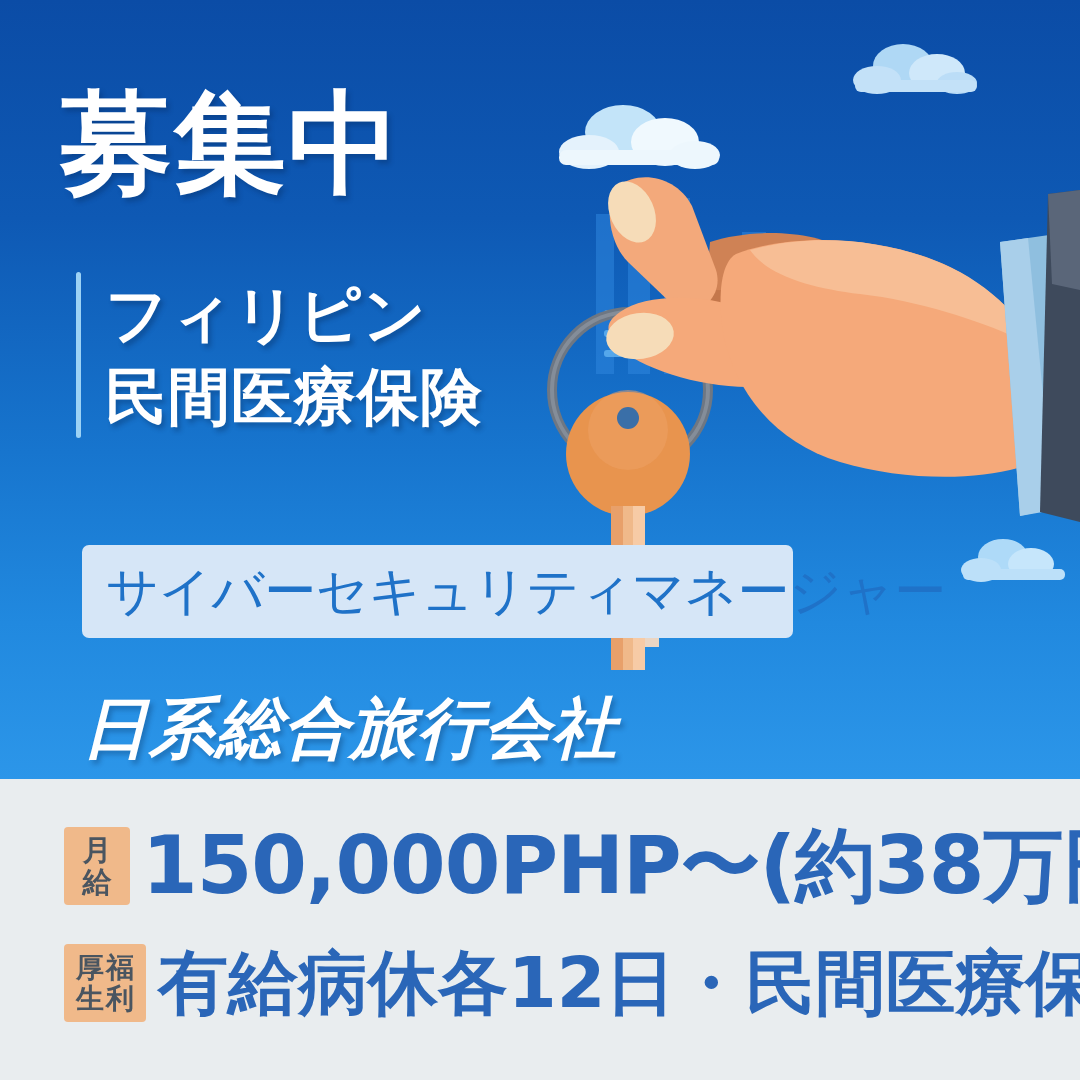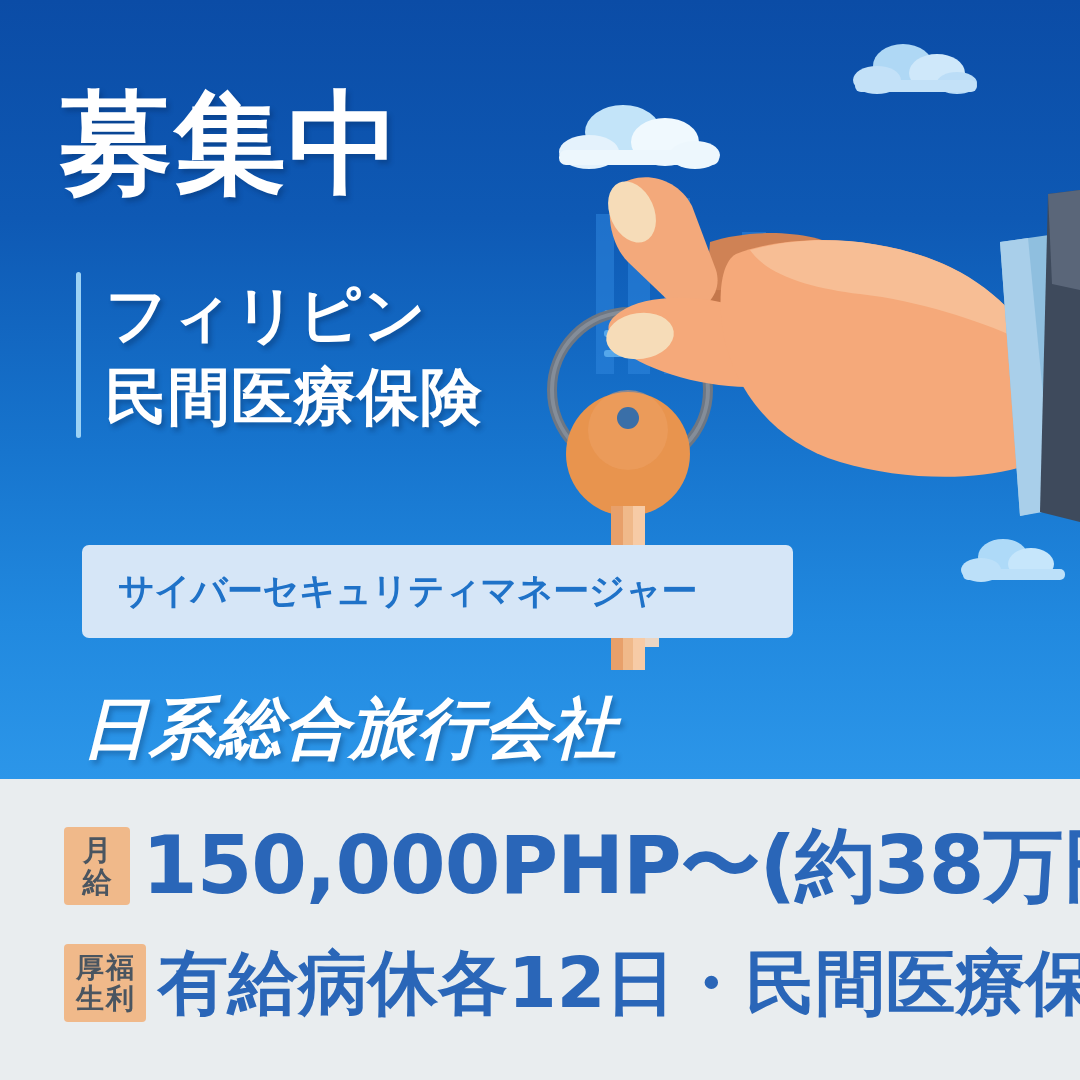--- a/index.html
+++ b/index.html
@@ -68,24 +68,24 @@
   .title-band{
     position:absolute;left:82px;top:545px;
     width:711px;height:93px;
     background:#D6E6F7;
     border-radius:7px;
     display:flex;align-items:center;
     z-index:6;
   }
   .title-band span{
     color:#1F72C8;
-    font-weight:bold;
-    font-size:36px;
+    font-weight:normal;
+    font-size:52px;
     letter-spacing:-0.5px;
-    padding-left:36px;
+    padding-left:24px;
     white-space:nowrap;
   }
 
   
   .company{
     position:absolute;left:82px;top:684px;
     color:#ffffff;
     font-weight:bold;
     font-size:66px;
     letter-spacing:1px;

